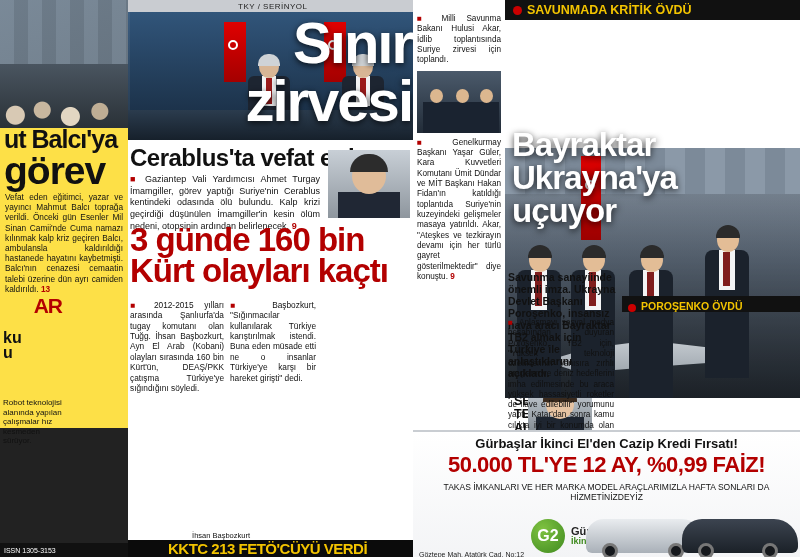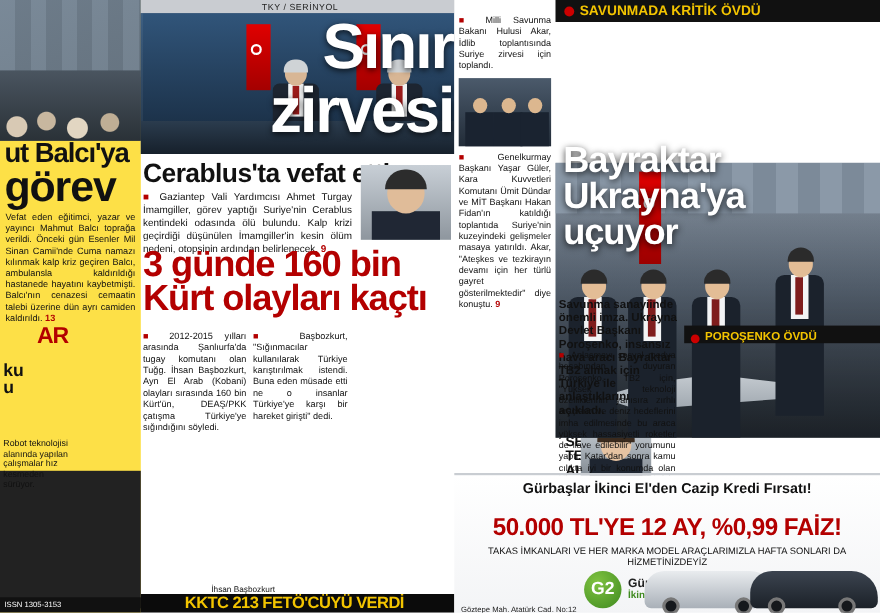--- a/index.html
+++ b/index.html
@@ -275,21 +275,21 @@
   .rc .bullet{ color:#b30000; font-weight:bold; }
   .rc .more{ color:#b30000; font-weight:bold; }
 
   
   #ad {
     left:413px; top:430px; width:387px; height:127px;
     background:linear-gradient(180deg,#ffffff 0%,#f3f4f6 100%);
     border-top:2px solid #c9cdd2; overflow:hidden;
   }
   #ad .l1 { text-align:center; font-size:13px; font-weight:bold; color:#111; margin-top:4px; }
-  #ad .l2 { text-align:center; font-size:22px; font-weight:bold; color:#b30000; letter-spacing:-0.5px; margin-top:15px; }
+  #ad .l2 { text-align:center; font-size:22px; font-weight:bold; color:#b30000; letter-spacing:-0.5px; margin-top:1px; }
   #ad .l3 { text-align:center; font-size:8.5px; color:#111; margin-top:4px; }
   #ad .brandwrap{
     position:absolute; left:118px; bottom:6px; display:flex; align-items:center; gap:6px;
   }
   #ad .logo{
     width:34px;height:34px;border-radius:50%;
     background:radial-gradient(circle at 35% 30%, #7fc241, #3f8a1f);
     color:#fff;font-weight:bold;font-size:16px;display:flex;align-items:center;justify-content:center;
   }
   #ad .brandtxt{ font-size:11px; font-weight:bold; color:#222; line-height:1.05; }

